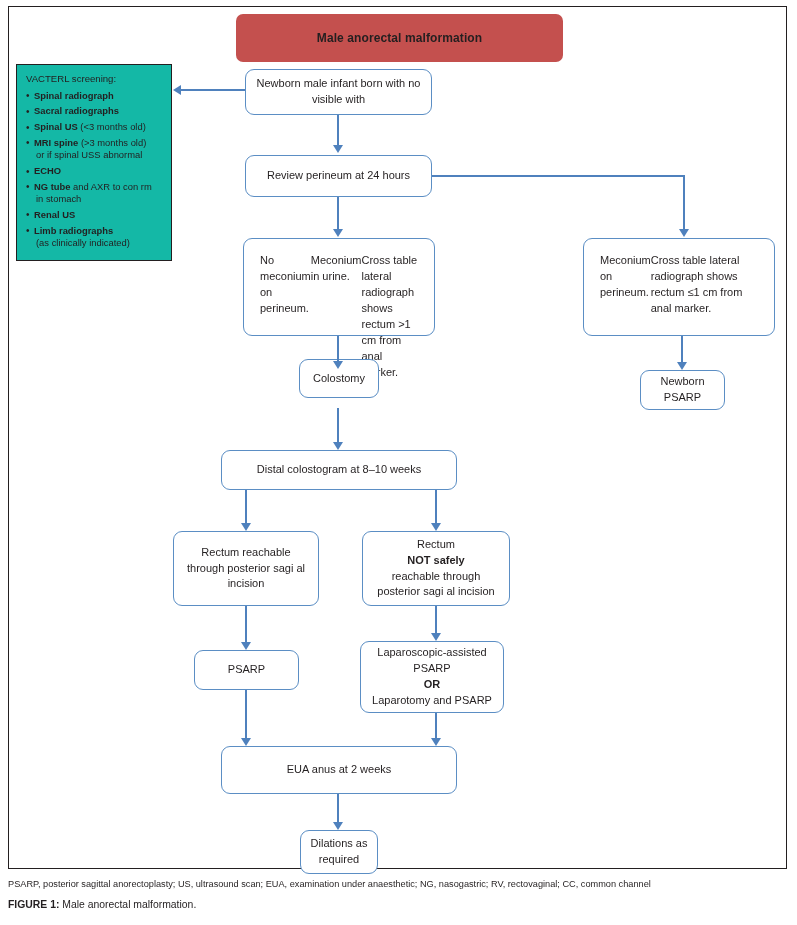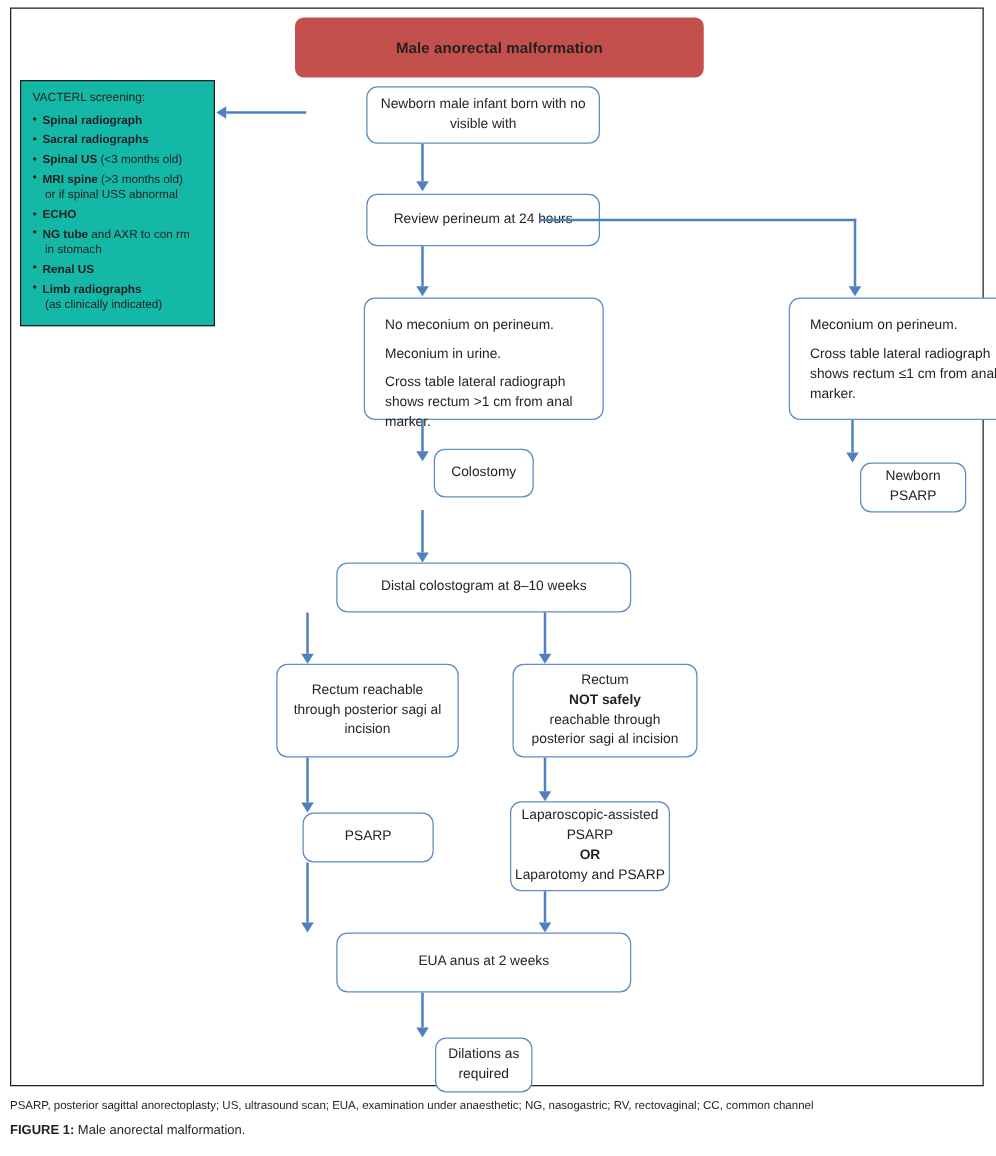--- a/index.html
+++ b/index.html
@@ -31,21 +31,20 @@
     text-align:center;
     font-size:11px;
     line-height:1.45;
     color:#231f20;
   }
 
   .rounded{
     border:1.2px solid #5b8ec4;
     border-radius:9px;
     background:#ffffff;
-    margin-left:48px;
   }
 
   
   #title-banner{
     position:absolute;
     left:236px;top:14px;
     width:327px;height:48px;
     background:#c4504e;
     border-radius:7px;
     display:flex;align-items:center;justify-content:center;
@@ -79,21 +78,21 @@
   }
   #vacterl-box li b{font-weight:bold;}
   #vacterl-box li .sub{display:block;padding-left:2px;}
 
   
   .node.leftalign{
     text-align:left;
     justify-content:flex-start;
     align-items:flex-start;
     padding:14px 14px 10px 16px;
-    flex-direction:column;
+    flex-direction:row;
   }
   .node.leftalign p{margin:0 0 7px 0;}
   .node.leftalign p:last-child{margin-bottom:0;}
 
   .node .stack{display:block;}
   .node .stack span{display:block;}
 
   
   .vline{position:absolute;background:#4f81bd;width:2px;}
   .hline{position:absolute;background:#4f81bd;height:2px;}
@@ -192,21 +191,21 @@
     <span><span>Rectum </span><b>NOT safely</b></span>
     <span>reachable through</span>
     <span>posterior sagi   al incision</span>
   </span>
 </div>
 
 <div class="node rounded" style="left:194px;top:650px;width:105px;height:40px;">
   <span>PSARP</span>
 </div>
 
-<div class="node rounded" style="left:360px;top:641px;width:128px;height:72px;">
+<div class="node rounded" style="left:360px;top:641px;width:144px;height:72px;">
   <span class="stack">
     <span>Laparoscopic-assisted</span>
     <span><span>PSARP </span><b>OR</b></span>
     <span>Laparotomy and PSARP</span>
   </span>
 </div>
 
 <div class="node rounded" style="left:221px;top:746px;width:236px;height:48px;">
   <span>EUA anus at 2 weeks</span>
 </div>

